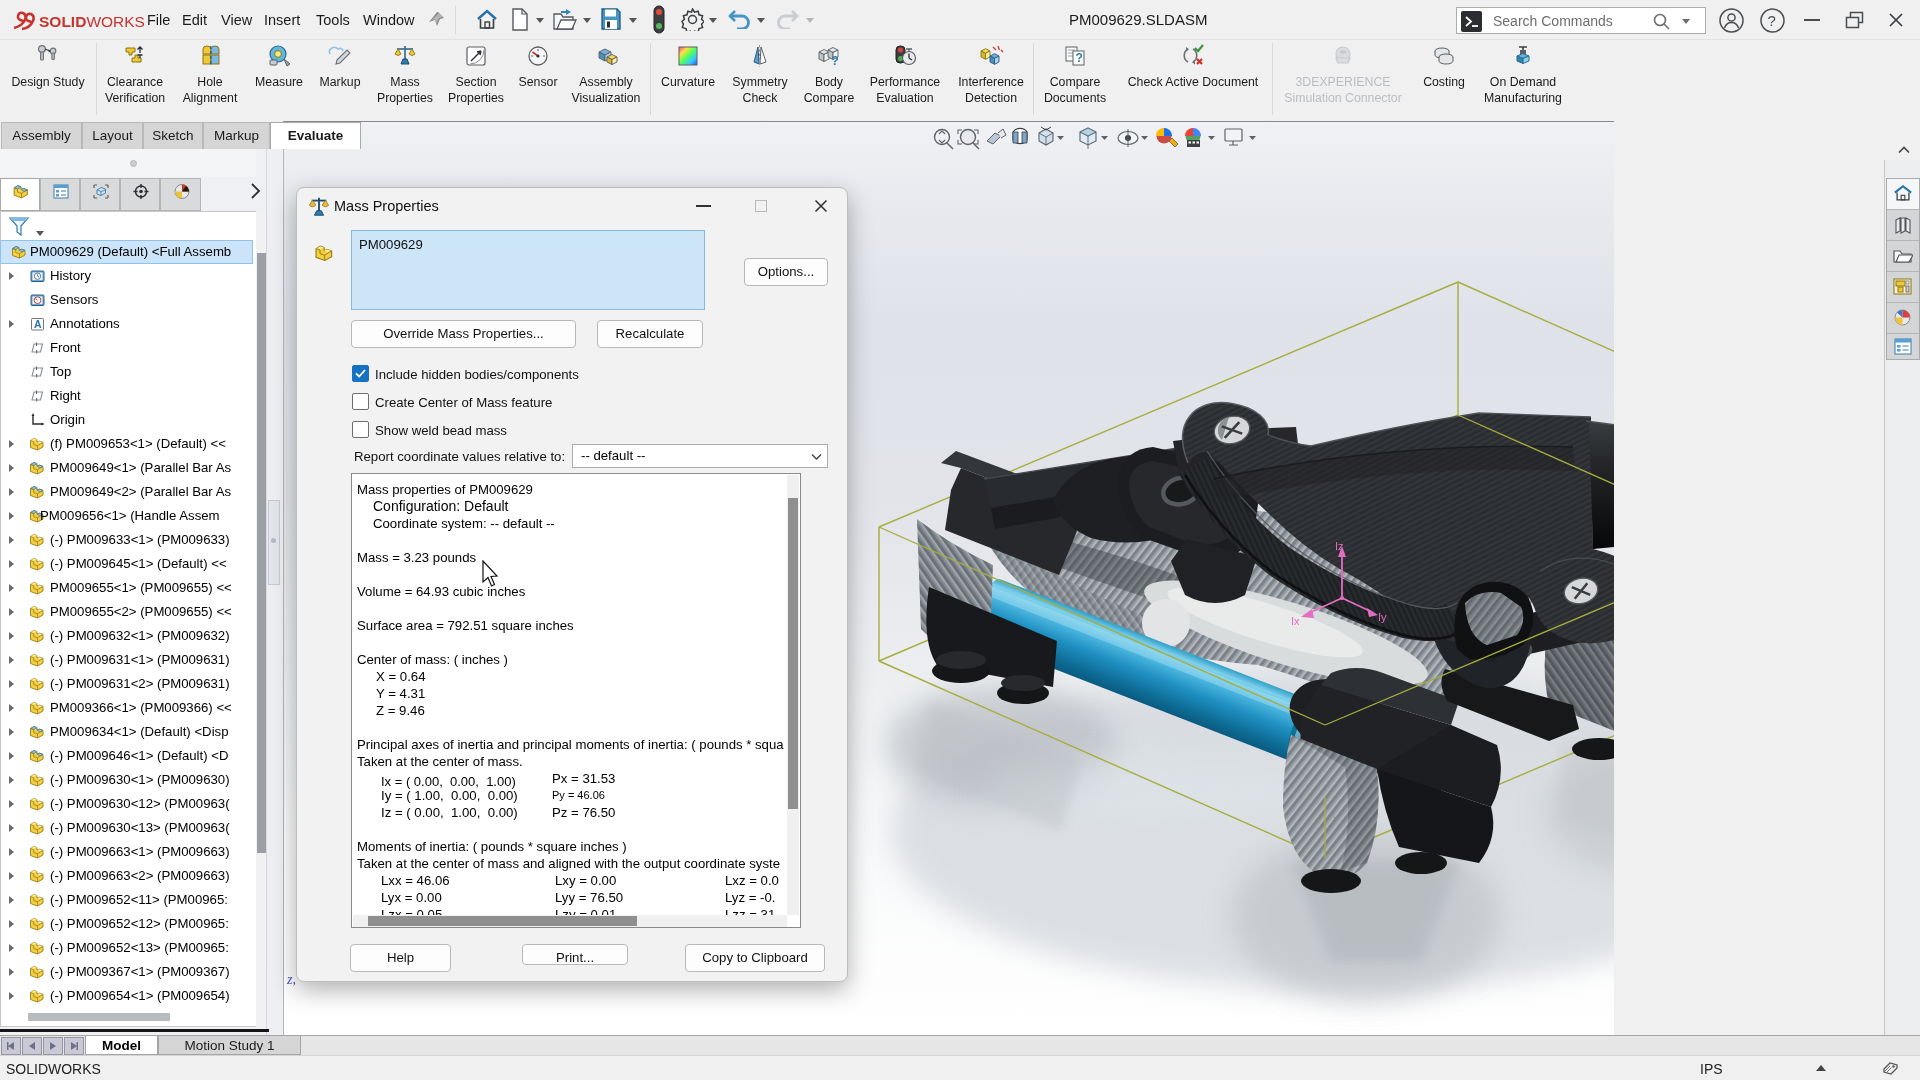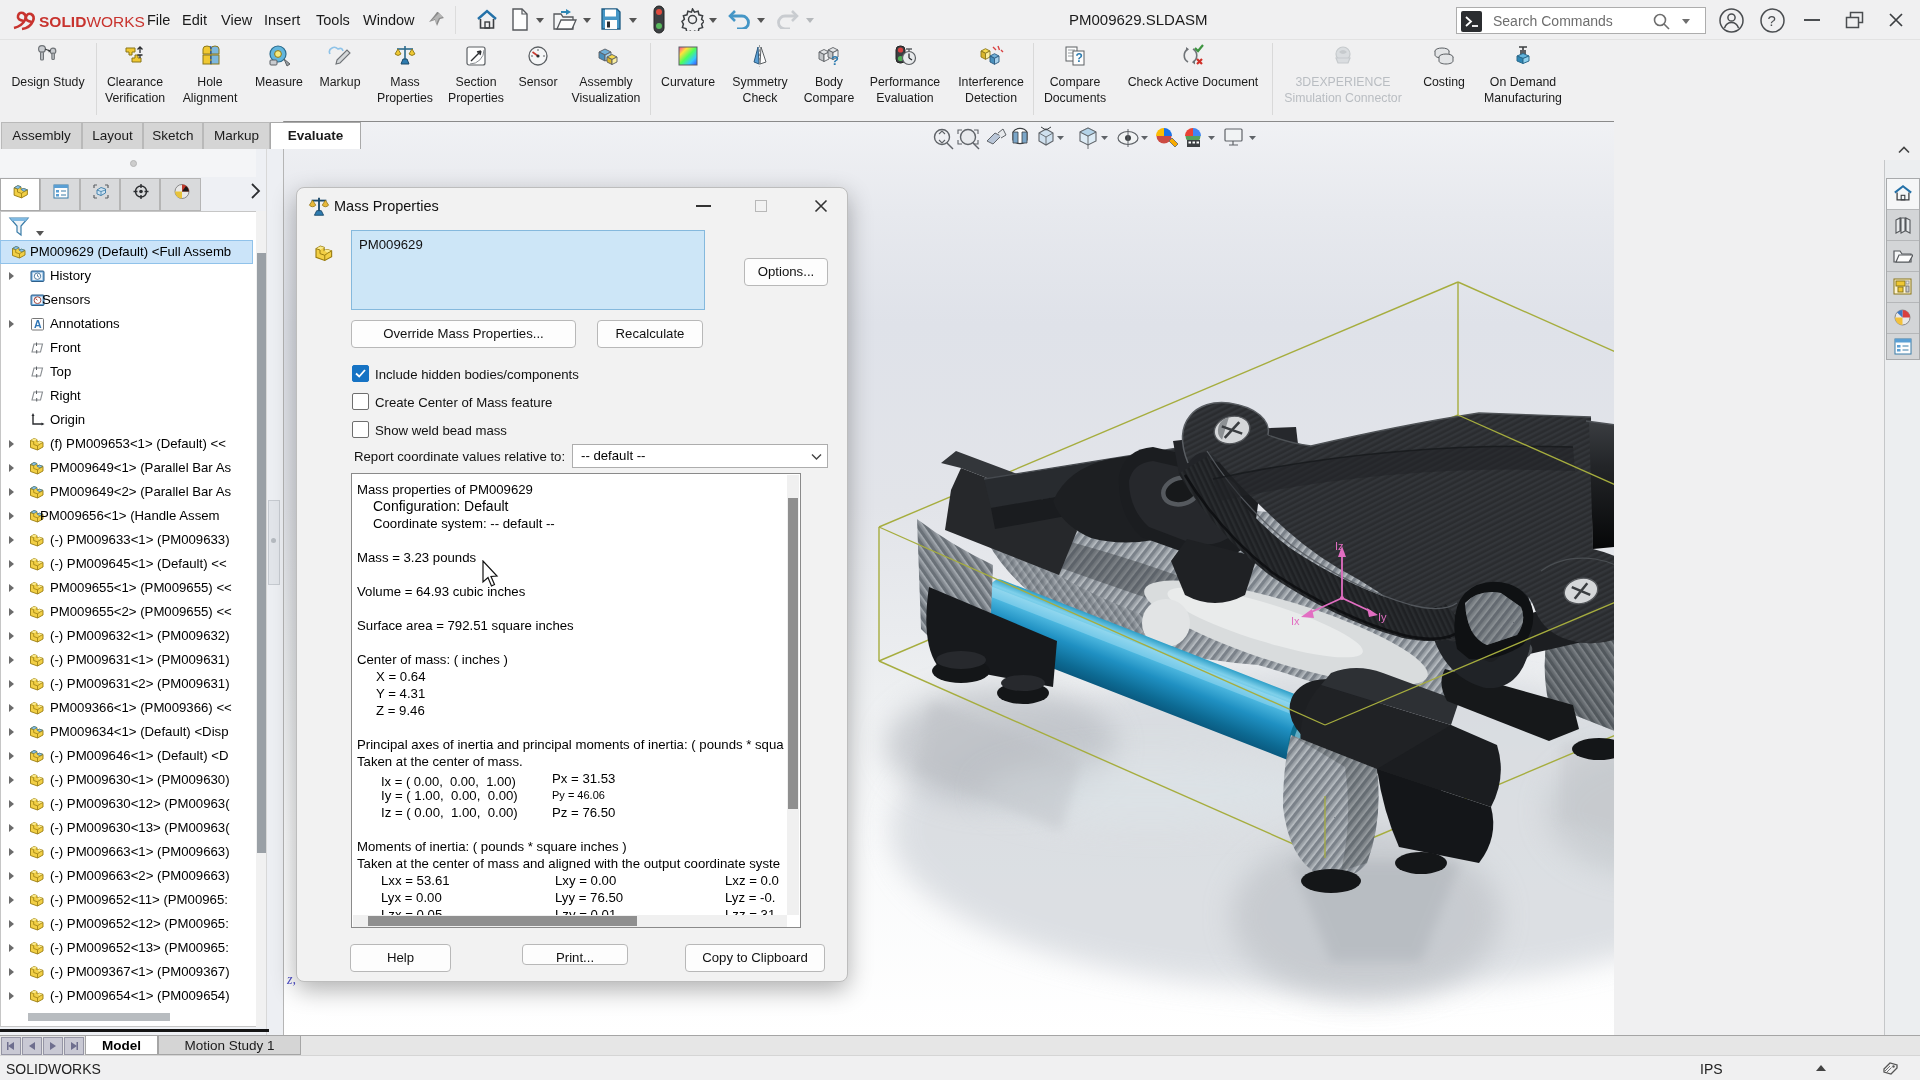--- a/index.html
+++ b/index.html
@@ -423,21 +423,21 @@
         <div class="tarr" style="left:9px"></div>
         <svg class="abs" style="left:29px;top:4px" width="17" height="16" viewBox="0 0 16 16">
           <use href="#hico"></use>
         </svg>
         <div class="abs" style="left:50px;top:0;width:203px;overflow:hidden">History</div>
       </div>
 <div class="trow" style="top:139px;width:253px">
         <svg class="abs" style="left:29px;top:4px" width="17" height="16" viewBox="0 0 16 16">
           <use href="#sico"></use>
         </svg>
-        <div class="abs" style="left:42px;top:0;width:203px;overflow:hidden">Sensors</div>
+        <div class="abs" style="left:50px;top:0;width:203px;overflow:hidden">Sensors</div>
       </div>
 <div class="trow" style="top:163px;width:253px">
         <div class="tarr" style="left:9px"></div>
         <svg class="abs" style="left:29px;top:4px" width="17" height="16" viewBox="0 0 16 16">
           <use href="#anico"></use>
         </svg>
         <div class="abs" style="left:50px;top:0;width:203px;overflow:hidden">Annotations</div>
       </div>
 <div class="trow" style="top:187px;width:253px">
         <svg class="abs" style="left:29px;top:4px" width="17" height="16" viewBox="0 0 16 16">
@@ -981,21 +981,21 @@
       <div class="abs" style="left:5px;top:262px;font-size:13.2px;line-height:17px;white-space:nowrap">Principal axes of inertia and principal moments of inertia: ( pounds * squa</div>
       <div class="abs" style="left:5px;top:279px;font-size:13.2px;line-height:17px;white-space:nowrap">Taken at the center of mass.</div>
       <div class="abs" style="left:29px;top:299px;font-size:13px;line-height:17px;white-space:nowrap">Ix = ( 0.00,&nbsp; 0.00,&nbsp; 1.00)</div>
       <div class="abs" style="left:200px;top:296px;font-size:13.2px;line-height:17px;white-space:nowrap">Px = 31.53</div>
       <div class="abs" style="left:29px;top:313px;font-size:13.2px;line-height:17px;white-space:nowrap">Iy = ( 1.00,&nbsp; 0.00,&nbsp; 0.00)</div>
       <div class="abs" style="left:200px;top:313px;font-size:11px;line-height:17px;white-space:nowrap">Py = 46.06</div>
       <div class="abs" style="left:29px;top:330px;font-size:13.2px;line-height:17px;white-space:nowrap">Iz = ( 0.00,&nbsp; 1.00,&nbsp; 0.00)</div>
       <div class="abs" style="left:200px;top:330px;font-size:13.2px;line-height:17px;white-space:nowrap">Pz = 76.50</div>
       <div class="abs" style="left:5px;top:364px;font-size:13.2px;line-height:17px;white-space:nowrap">Moments of inertia: ( pounds * square inches )</div>
       <div class="abs" style="left:5px;top:381px;font-size:13.2px;line-height:17px;white-space:nowrap">Taken at the center of mass and aligned with the output coordinate syste</div>
-      <div class="abs" style="left:29px;top:398px;font-size:13.2px;line-height:17px;white-space:nowrap">Lxx = 53.61</div>
+      <div class="abs" style="left:29px;top:398px;font-size:13.2px;line-height:17px;white-space:nowrap">Lxx = 46.06</div>
       <div class="abs" style="left:203px;top:398px;font-size:13.2px;line-height:17px;white-space:nowrap">Lxy = 0.00</div>
       <div class="abs" style="left:373px;top:398px;font-size:13.2px;line-height:17px;white-space:nowrap">Lxz = 0.0</div>
       <div class="abs" style="left:29px;top:415px;font-size:13.2px;line-height:17px;white-space:nowrap">Lyx = 0.00</div>
       <div class="abs" style="left:203px;top:415px;font-size:13.2px;line-height:17px;white-space:nowrap">Lyy = 76.50</div>
       <div class="abs" style="left:373px;top:415px;font-size:13.2px;line-height:17px;white-space:nowrap">Lyz = -0.</div>
       <div class="abs" style="left:29px;top:432px;font-size:13.2px;line-height:17px;white-space:nowrap">Lzx = 0.05</div>
       <div class="abs" style="left:203px;top:432px;font-size:13.2px;line-height:17px;white-space:nowrap">Lzy = 0.01</div>
       <div class="abs" style="left:373px;top:432px;font-size:13.2px;line-height:17px;white-space:nowrap">Lzz = 31</div>
     </div>
 <div class="abs" style="left:490px;top:287px;width:12px;height:440px;background:#f0f0f0"></div>

